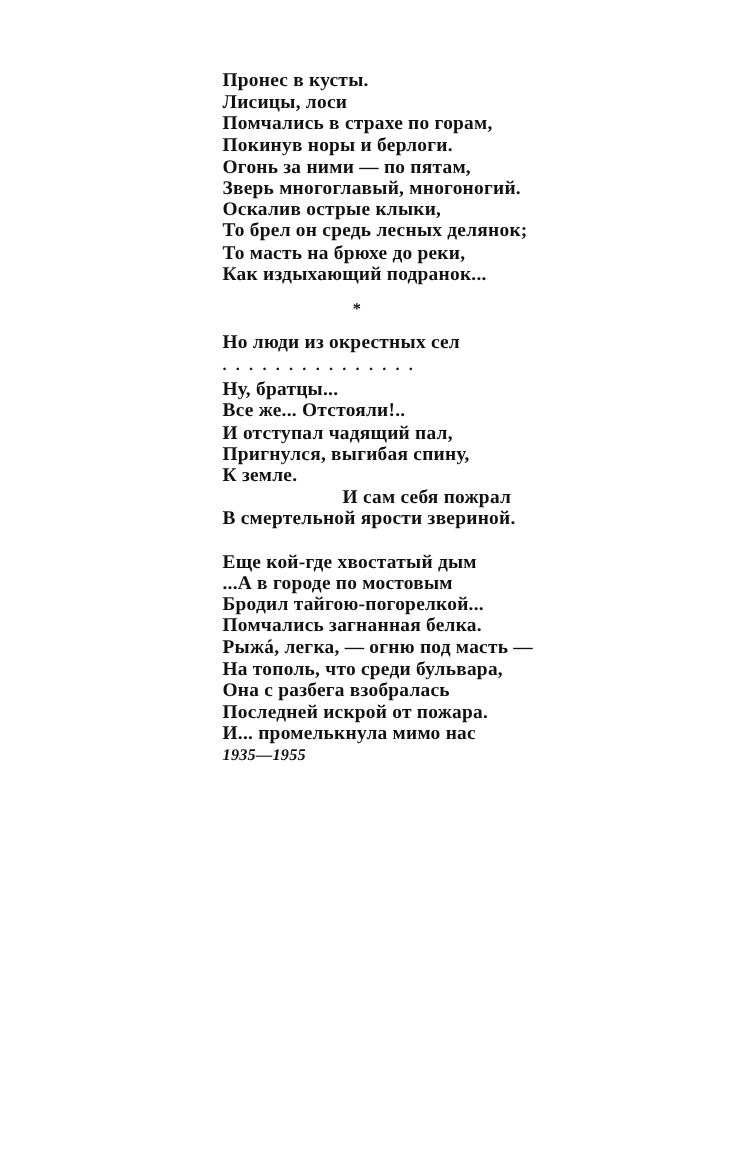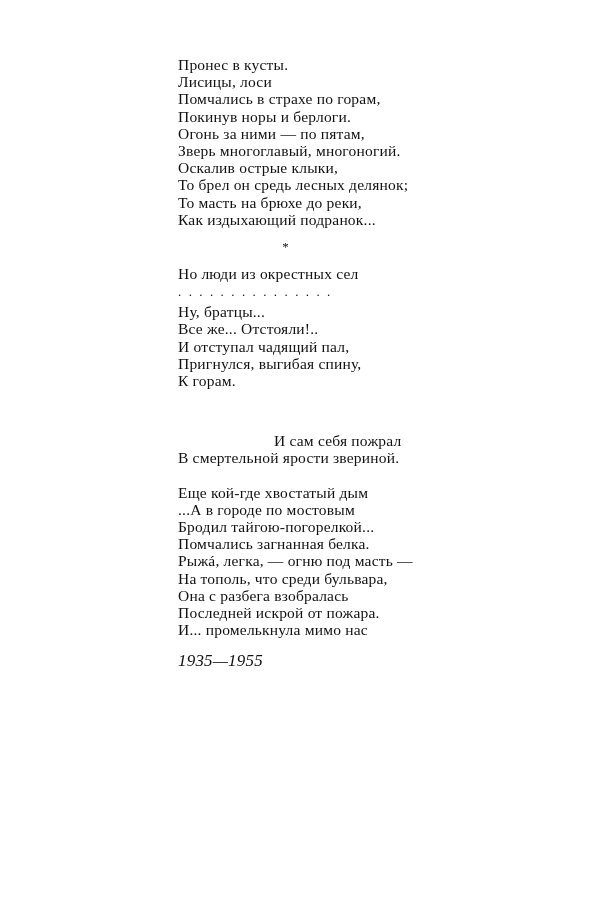--- a/index.html
+++ b/index.html
@@ -1,25 +1,25 @@
 <!DOCTYPE html>
 <html><head>
 <meta charset="utf-8">
 <style>
   html, body { margin: 0; padding: 0; background: #fff; }
   body { width: 600px; height: 919px; position: relative; overflow: hidden; }
   .page { position: absolute; left: 178px; top: 56px; width: 260px;
     font-family: "Liberation Serif", "DejaVu Serif", serif; font-size: 15.5px;
-    line-height: 17.2px; color: #111; letter-spacing: 0.2px; }
+    line-height: 17.2px; color: #111; letter-spacing: 0.2px; font-weight: bold; }
   .line { white-space: nowrap; height: 17.2px; }
   .star { text-align: center; width: 215px; margin-top: 10px; margin-bottom: 10px; font-size: 13px; }
   .dots { letter-spacing: 7.4px; font-size: 13px; line-height: 16px; height: 16px; margin: 2px 0 3px 0;}
-  .indent { padding-left: 96px; margin-top: 43px; }
+  .indent { padding-left: 96px; }
   .gap { height: 17px; }
-  .date { font-style: italic; font-size: 17px; margin-top: 14px; }
+  .date { font-style: italic; font-size: 13px; }
 </style>
 </head>
 <body>
 
 <div class="page">
   <div>
     <div class="line">Пронес в кусты.</div>
     <div class="line">Лисицы, лоси</div>
     <div class="line">Помчались в страхе по горам,</div>
     <div class="line">Покинув норы и берлоги.</div>
@@ -33,21 +33,21 @@
   <div class="star">*</div>
   <div>
     <div class="line">Но люди из окрестных сел</div>
   </div>
   <div class="dots">...............</div>
   <div>
     <div class="line">Ну, братцы...</div>
     <div class="line">Все же... Отстояли!..</div>
     <div class="line">И отступал чадящий пал,</div>
     <div class="line">Пригнулся, выгибая спину,</div>
-    <div class="line">К горам.</div>
+    <div class="line">К земле.</div>
     <div class="line indent">И сам себя пожрал</div>
     <div class="line">В смертельной ярости звериной.</div>
   </div>
   <div class="gap"></div>
   <div>
     <div class="line">Еще кой-где хвостатый дым</div>
     <div class="line">...А в городе по мостовым</div>
     <div class="line">Бродил тайгою-погорелкой...</div>
     <div class="line">Помчались загнанная белка.</div>
     <div class="line">Рыжá, легка, — огню под масть —</div>

